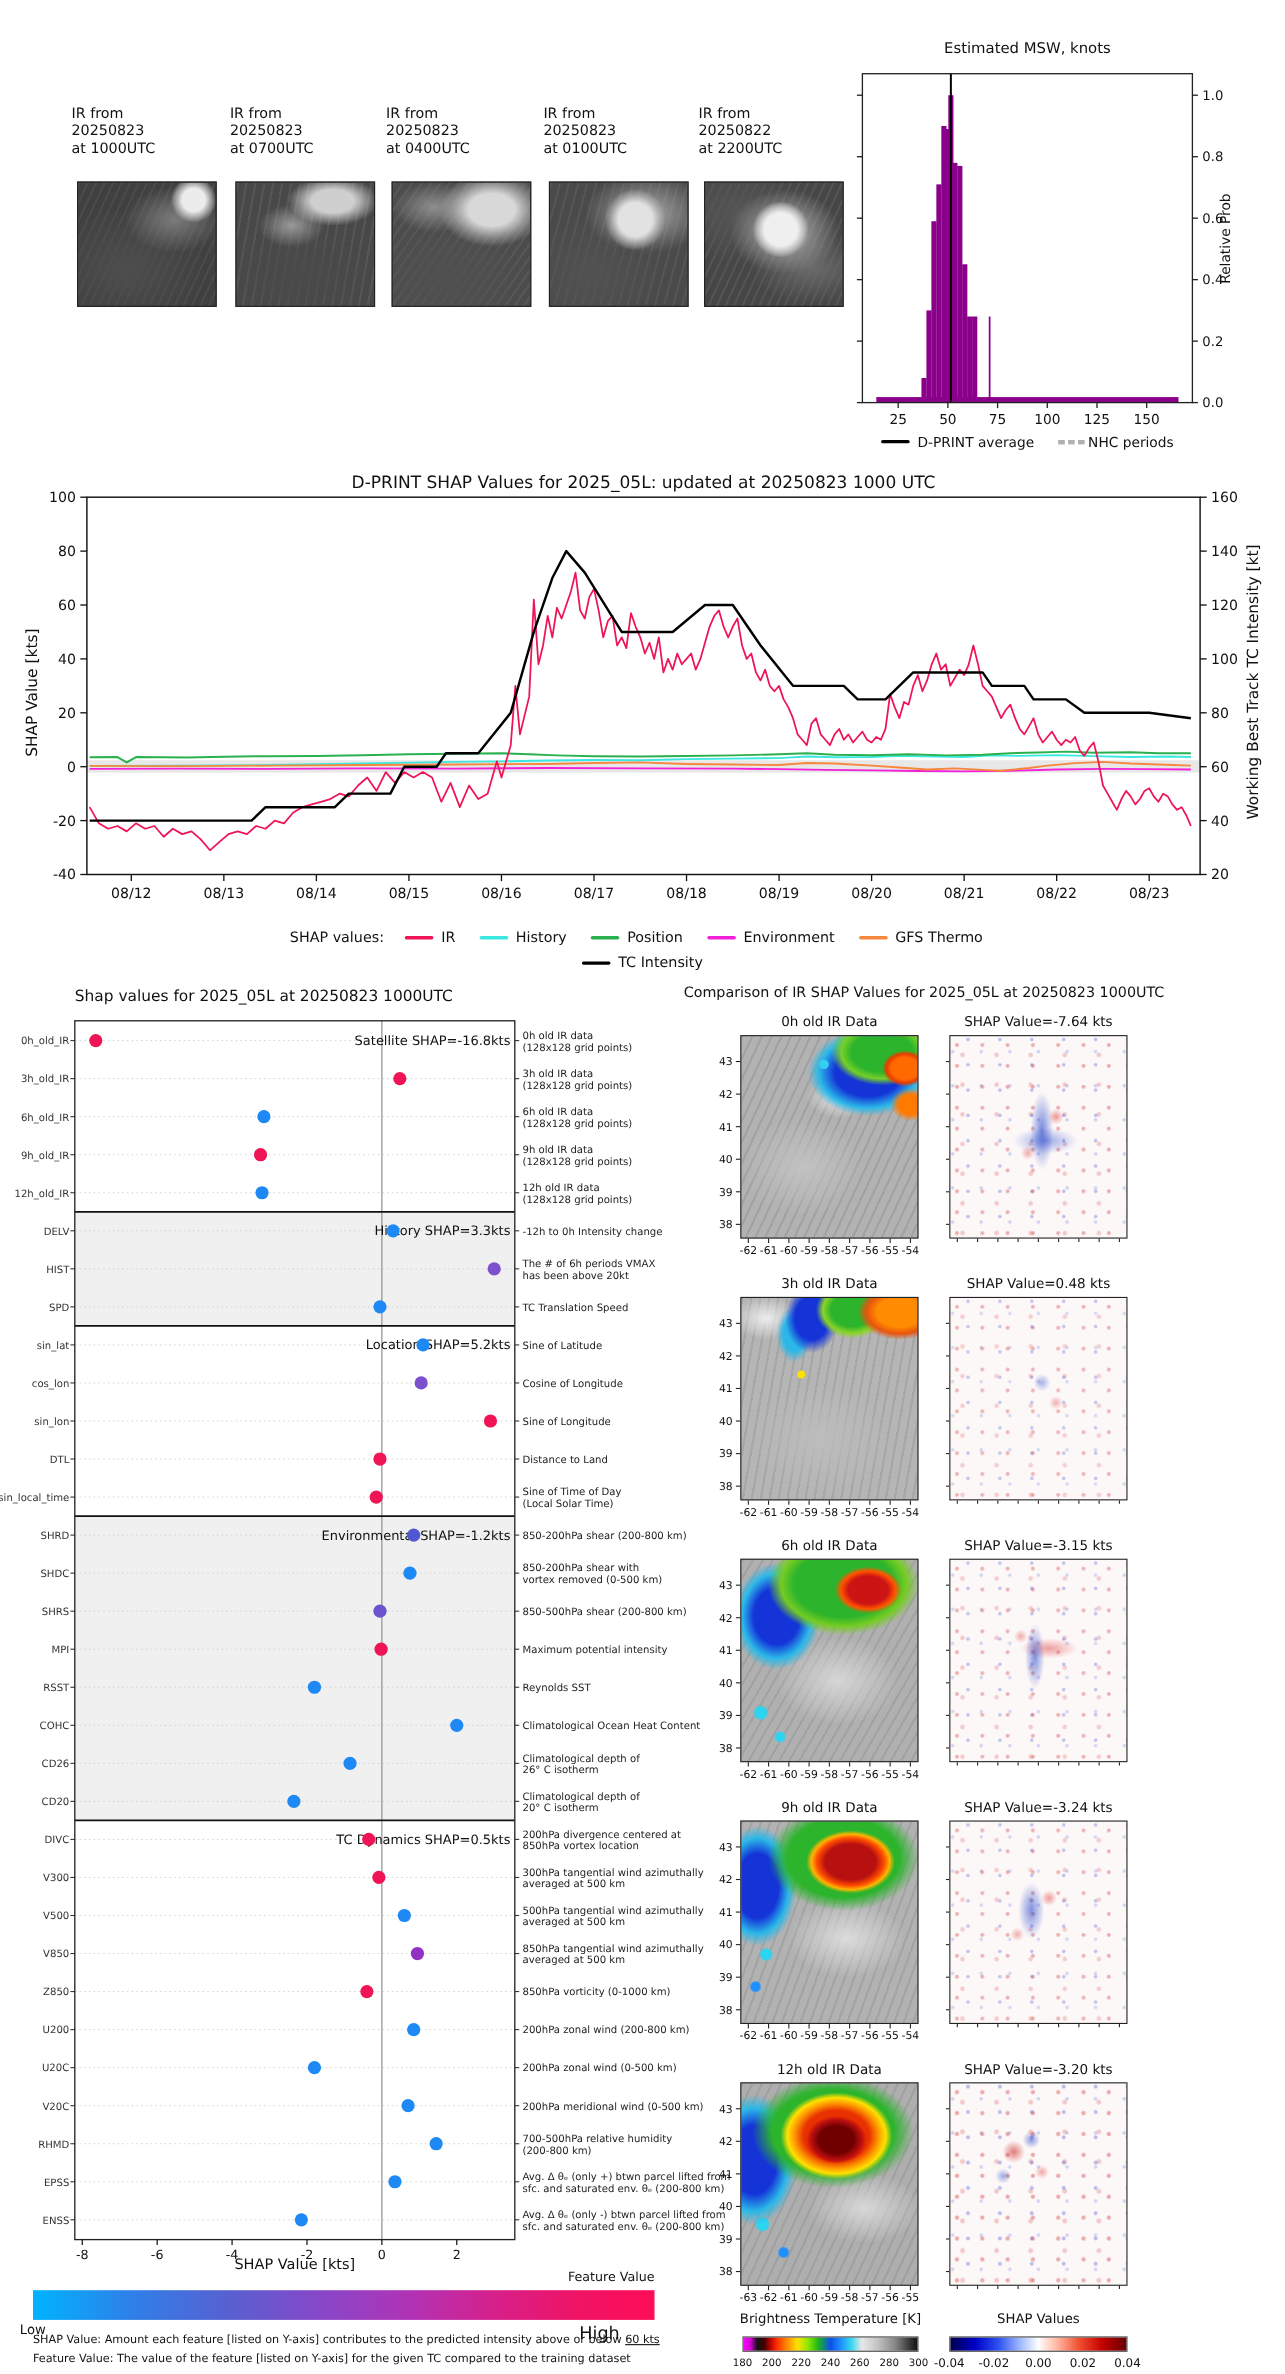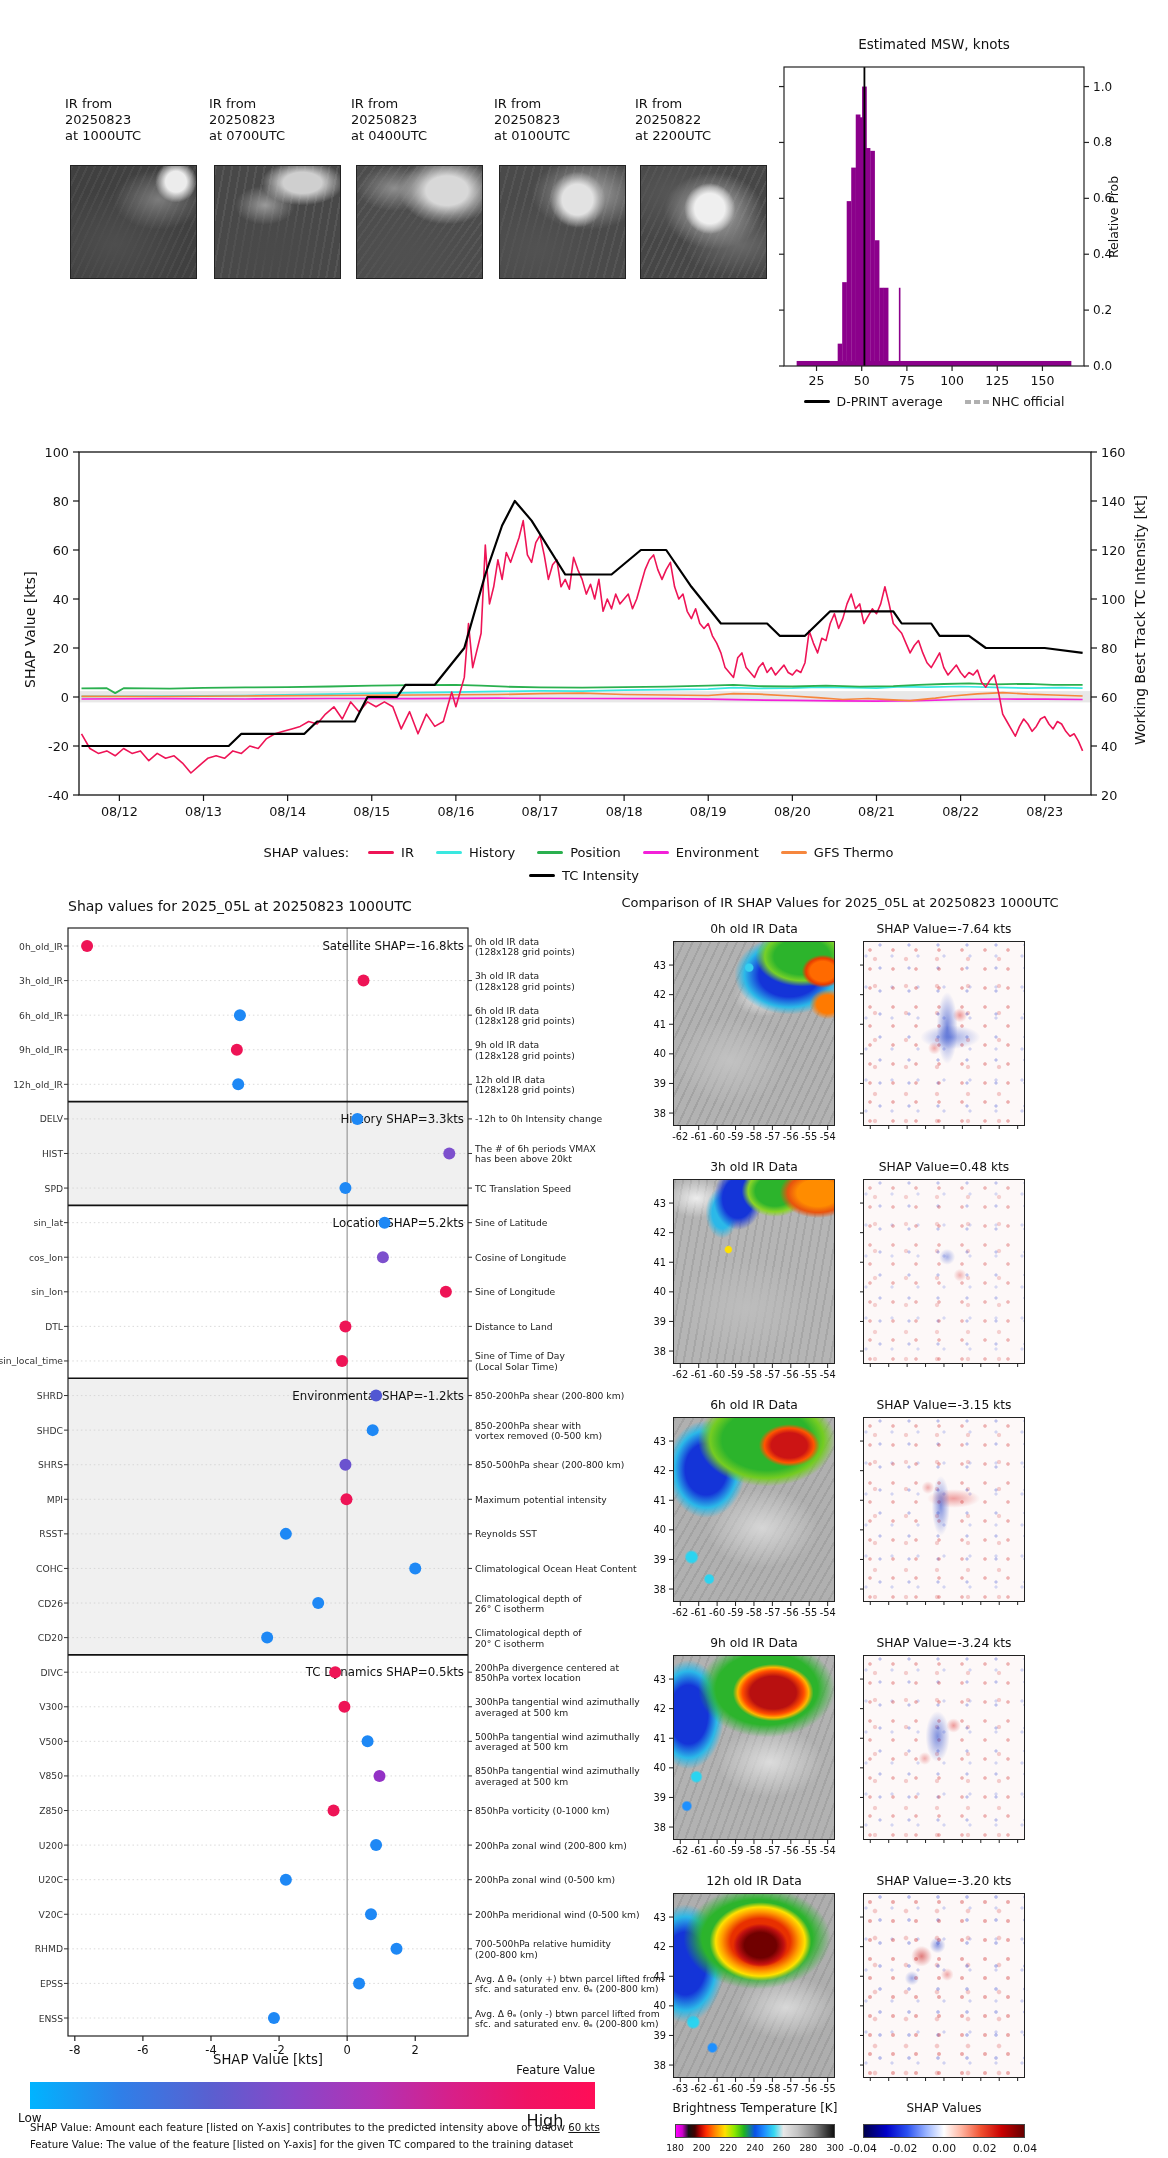--- a/index.html
+++ b/index.html
@@ -104,24 +104,25 @@
   <div class="vlabel hist-ylabel">Relative Prob</div>
   <div class="legend-row hist-legend" id="hist-legend">
       <span class="item">
         <span class="sw" style="background: rgb(0, 0, 0); height: 2.5px;"></span>
         <span>D-PRINT average</span>
       </span>
       <span class="item">
         <span class="sq" style="background: rgb(176, 176, 176);"></span>
         <span class="sq" style="background: rgb(176, 176, 176);"></span>
         <span class="sq" style="background: rgb(176, 176, 176);"></span>
-        <span>NHC official</span>
+        <span>NHC periods</span>
       </span>
     </div>
 
+  <div class="abs ts-title">D-PRINT SHAP Values for 2025_05L: updated at 20250823 1000 UTC</div>
   <div class="vlabel ts-ylabel-left">SHAP Value [kts]</div>
   <div class="vlabel ts-ylabel-right">Working Best Track TC Intensity [kt]</div>
   <div class="legend-row ts-legend1" id="ts-legend1">
       <span style="margin-right: 8px;">SHAP values:</span>
       <span class="item">
         <span class="sw" style="background: rgb(238, 20, 86);"></span>
         <span>IR</span>
       </span>
       <span class="item">
         <span class="sw" style="background: rgb(58, 232, 224);"></span>

